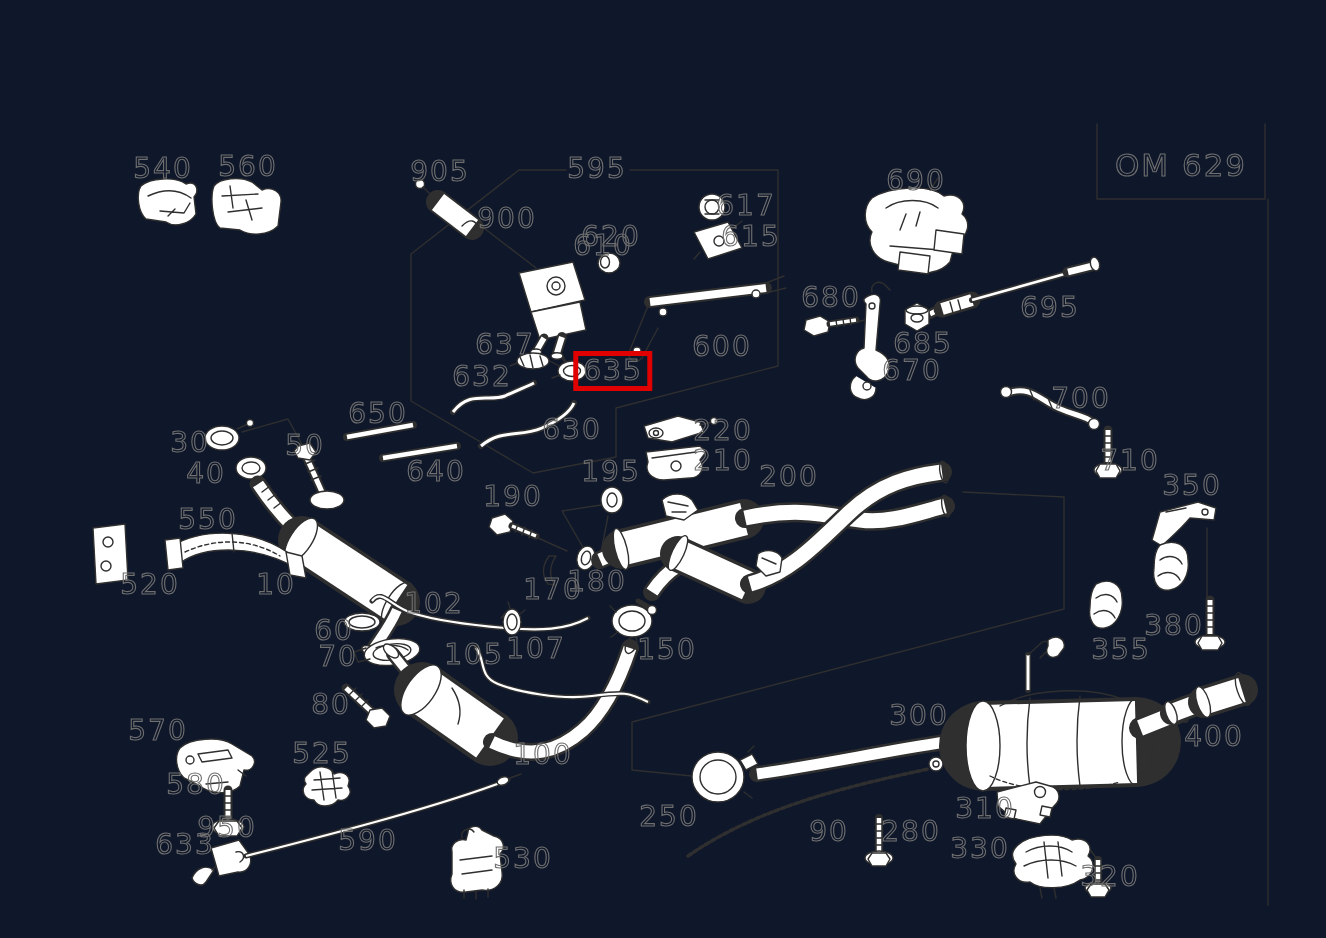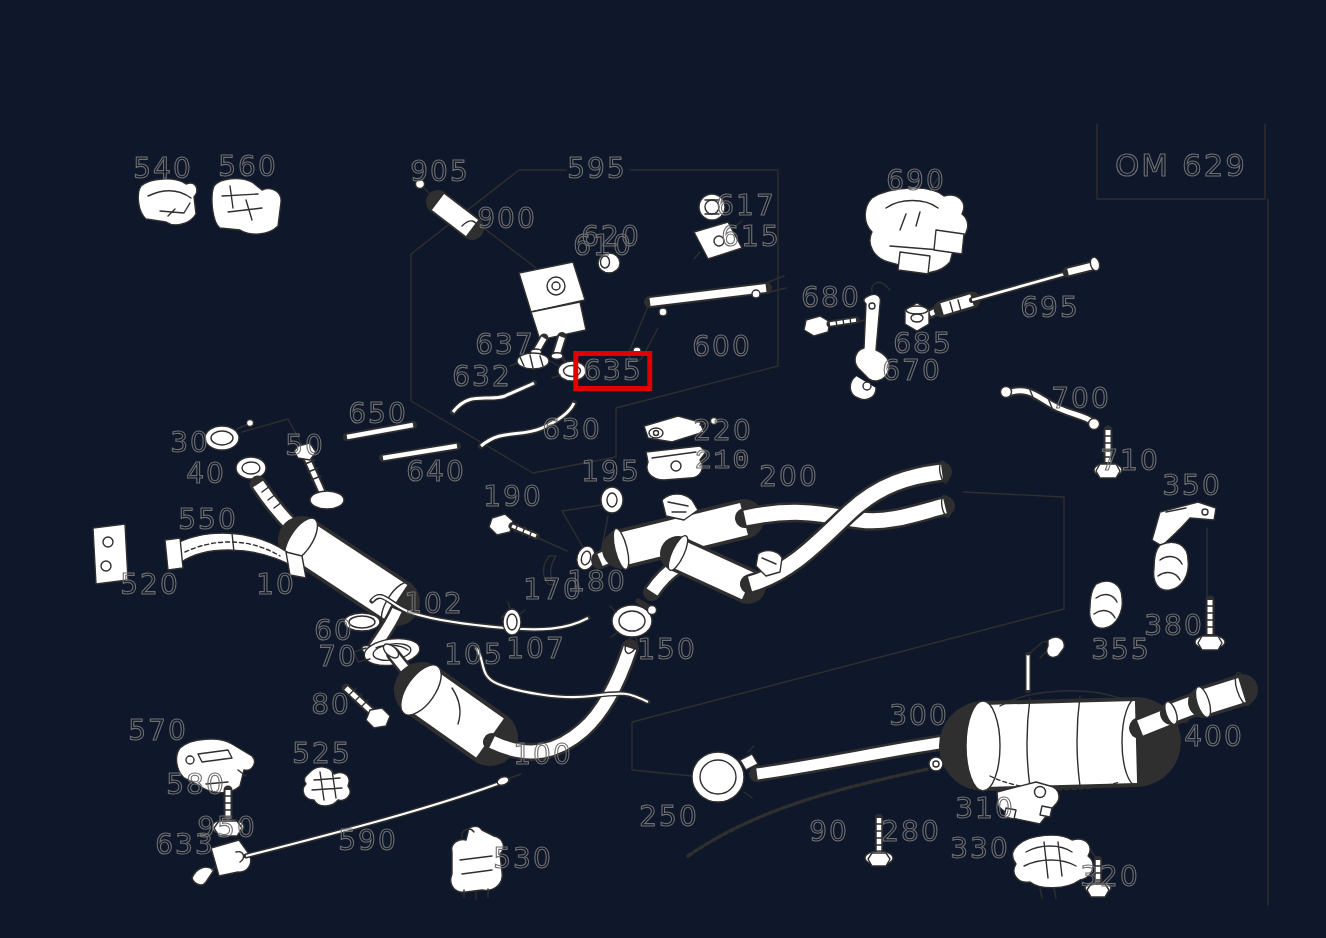--- a/index.html
+++ b/index.html
@@ -483,21 +483,21 @@
       <div class="part-label" style="left: 505px; top: 345px;">637</div>
       <div class="part-label" style="left: 482px; top: 377px;">632</div>
       <div class="part-label highlighted" style="left: 613px; top: 371px; border-color: rgb(225, 0, 0);">635</div>
       <div class="part-label" style="left: 572px; top: 430px;">630</div>
       <div class="part-label" style="left: 378px; top: 414px;">650</div>
       <div class="part-label" style="left: 190px; top: 443px;">30</div>
       <div class="part-label" style="left: 305px; top: 446px;">50</div>
       <div class="part-label" style="left: 206px; top: 474px;">40</div>
       <div class="part-label" style="left: 436px; top: 472px;">640</div>
       <div class="part-label" style="left: 723px; top: 431px;">220</div>
-      <div class="part-label" style="left: 723px; top: 461px; font-family: Liberation Mono, monospace;">210</div>
+      <div class="part-label" style="left: 723px; top: 461px;">210</div>
       <div class="part-label" style="left: 1081px; top: 399px;">700</div>
       <div class="part-label" style="left: 1130px; top: 461px;">710</div>
       <div class="part-label" style="left: 789px; top: 477px;">200</div>
       <div class="part-label" style="left: 611px; top: 472px;">195</div>
       <div class="part-label" style="left: 513px; top: 497px;">190</div>
       <div class="part-label" style="left: 1192px; top: 486px;">350</div>
       <div class="part-label" style="left: 208px; top: 520px;">550</div>
       <div class="part-label" style="left: 150px; top: 585px;">520</div>
       <div class="part-label" style="left: 276px; top: 585px;">10</div>
       <div class="part-label" style="left: 553px; top: 590px;">170</div>

